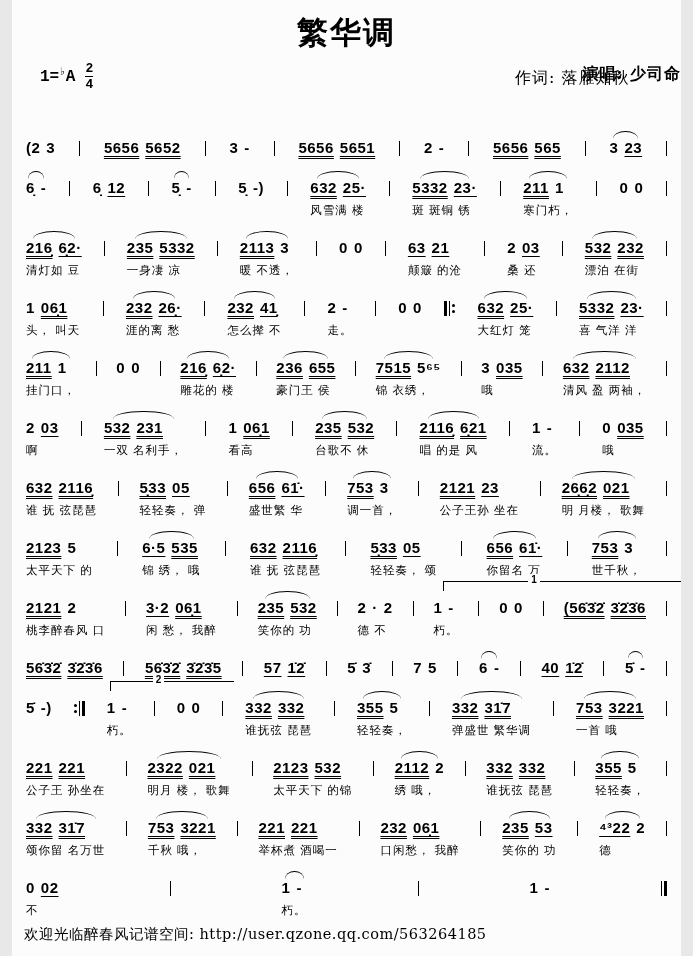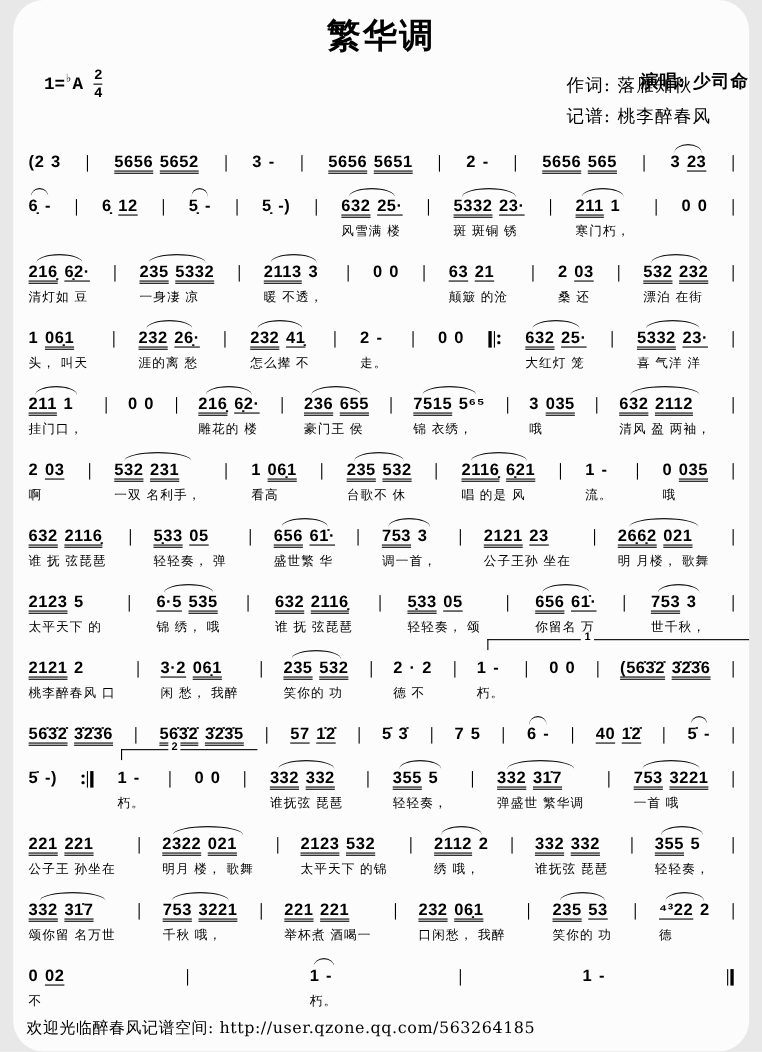--- a/index.html
+++ b/index.html
@@ -1,17 +1,17 @@
 <!DOCTYPE html>
 <html><head>
 <meta charset="utf-8">
 <style>
   html,body{margin:0;padding:0;background:#e8e8e8;}
   .page{width:669px;height:956px;background:#fcfcfc;position:relative;overflow:hidden;
-        font-family:"Liberation Sans",sans-serif;color:#000;margin:0 auto;border-radius:28px;}
+        font-family:"Liberation Sans",sans-serif;color:#000;margin:0 auto;}
   
   .header{position:relative;height:128px;}
   .title{text-align:center;font-size:31px;font-weight:bold;padding-top:12px;
          font-family:"DejaVu Serif",serif;letter-spacing:2px;}
   .key{position:absolute;left:28px;top:62px;font-size:16px;font-weight:bold;font-family:Liberation Mono, monospace;}
   .flat{vertical-align:super;font-size:11px;}
   .frac{display:inline-flex;flex-direction:column;vertical-align:middle;line-height:1.05;
         font-size:13px;margin-left:10px;text-align:center;font-weight:bold;}
   .frac .den{border-top:1px solid #000;padding-top:1px;}
   .singer{position:absolute;width:100%;text-align:right;top:64px;font-size:16px;
@@ -51,21 +51,20 @@
     <div class="title">繁华调</div>
     <div class="key">
       <span><span>1=</span><span class="flat">♭</span><span>A</span></span><span class="frac">
           <span>2</span>
           <span class="den">4</span>
         </span>
     </div>
     <div class="singer">演唱: 少司命</div>
     <div class="credits">
       <div>作词: 落雁知秋</div>
-      <div>记谱: 桃李醉春风</div>
     </div>
   </div>
 
   <div class="score">
       <div class="line">
         <div class="m">
           <div class="n">
             <span class="tk">(2</span>
             <span class="tk">3</span>
           </div>

